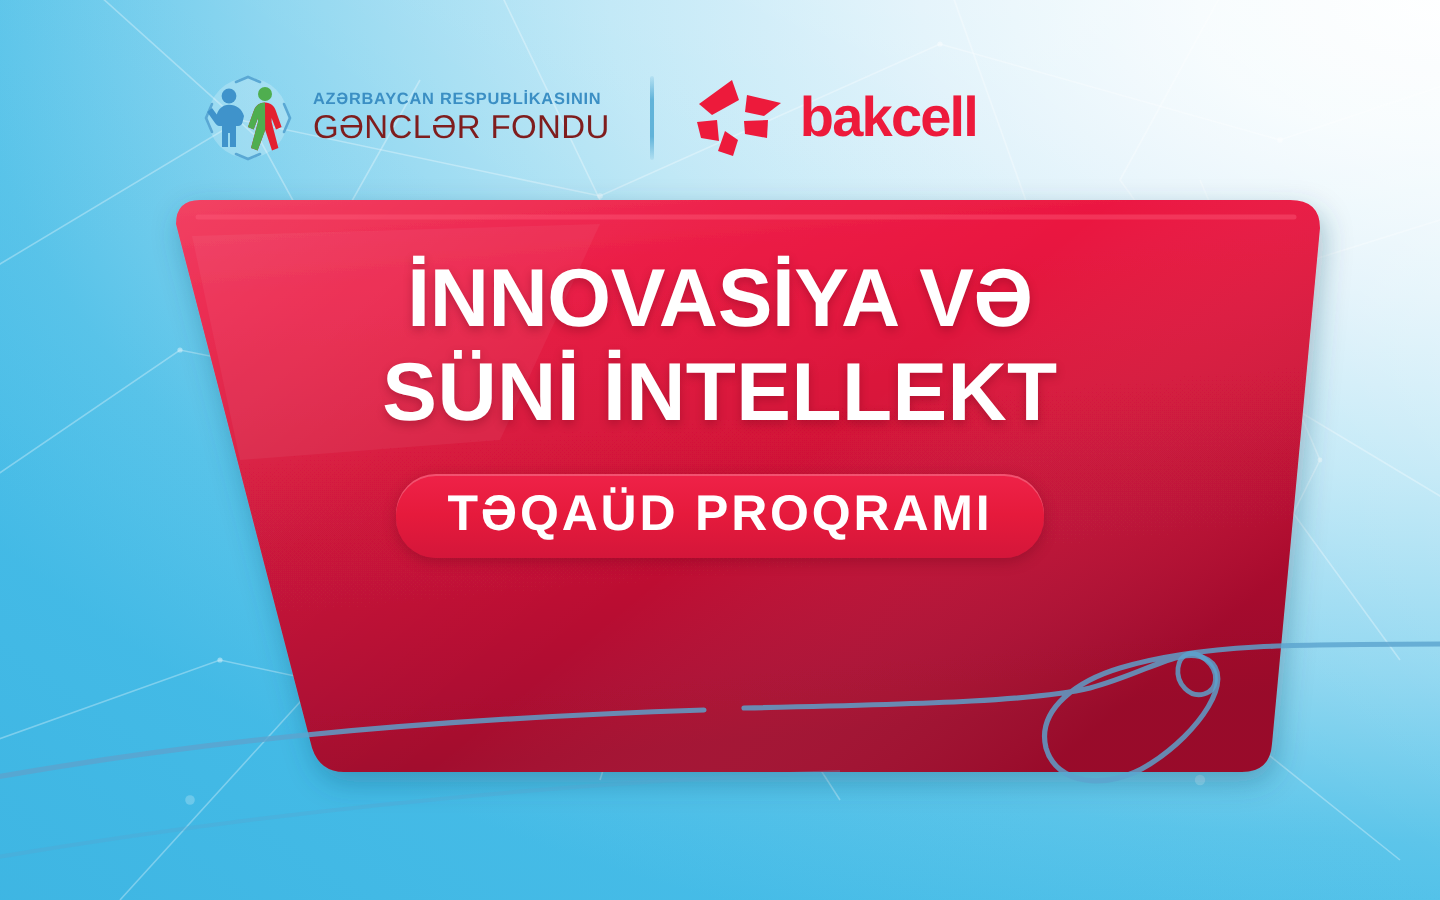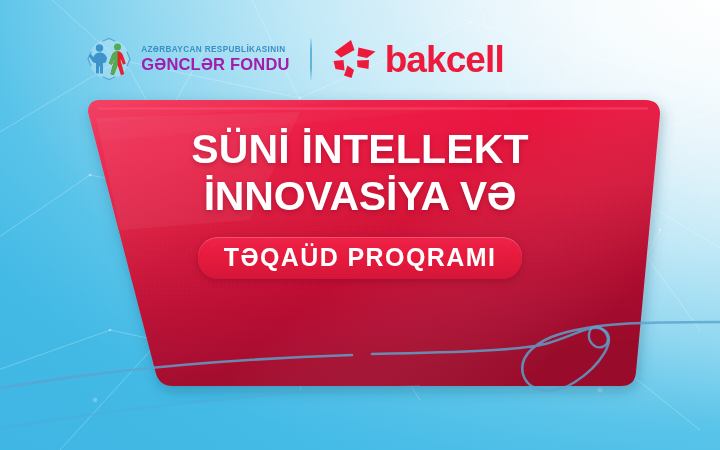--- a/index.html
+++ b/index.html
@@ -79,42 +79,42 @@
     font-size: 8.2px;
     letter-spacing: 0.38px;
     color: #3b8fc4;
     font-weight: bold;
     white-space: nowrap;
     margin-bottom: 2px;
   }
   .fund-line2 {
     font-size: 16.5px;
     letter-spacing: 0.2px;
-    color: #a21caf;
-    font-weight: bold;
+    color: #7f1d1d;
+    font-weight: normal;
     white-space: nowrap;
   }
   .divider {
     width: 2px;
     height: 42px;
     background: linear-gradient(180deg,
        rgba(90,175,215,0.15) 0%,
        rgba(80,170,212,0.85) 28%,
        rgba(80,170,212,0.85) 72%,
        rgba(90,175,215,0.15) 100%);
     border-radius: 2px;
     margin: 0 4px;
   }
   .bakcell-logo {
     display: flex;
     align-items: center;
     gap: 7px;
   }
   .bakcell-word {
-    font-size: 37px;
+    font-size: 28px;
     font-weight: bold;
     letter-spacing: -0.9px;
     color: #ed1a3b;
     line-height: 1;
     white-space: nowrap;
   }
 
   
   .banner-shape {
     position: absolute;
@@ -327,22 +327,22 @@
              Q 160 386 156 374
              Z" fill="url(#bannerSheen)"></path>
 
     <path d="M 100 103.5 L 646 103.5" stroke="url(#topEdge)" stroke-width="4.5" stroke-linecap="round" fill="none"></path>
     <path d="M 99 108.5 L 647 108.5" stroke="#ff5e7e" stroke-opacity="0.40" stroke-width="2.5" stroke-linecap="round" fill="none"></path>
 
     <path d="M 96 118 L 300 112 L 250 220 L 120 230 Z" fill="#ffffff" fill-opacity="0.05"></path>
   </svg>
 
   <div class="banner-text">
+    <div class="headline l1">İNNOVASİYA VƏ</div>
     <div class="headline l2">SÜNİ İNTELLEKT</div>
-    <div class="headline l1">İNNOVASİYA VƏ</div>
     <div class="badge-wrap">
       <div class="badge">
         <div class="badge-text">TƏQAÜD PROQRAMI</div>
       </div>
     </div>
   </div>
 
   <svg class="flourish" viewBox="0 0 720 450" preserveAspectRatio="none">
     <g fill="none" stroke="#5ba3ce" stroke-opacity="0.82" stroke-width="2.6" stroke-linecap="round">
 

